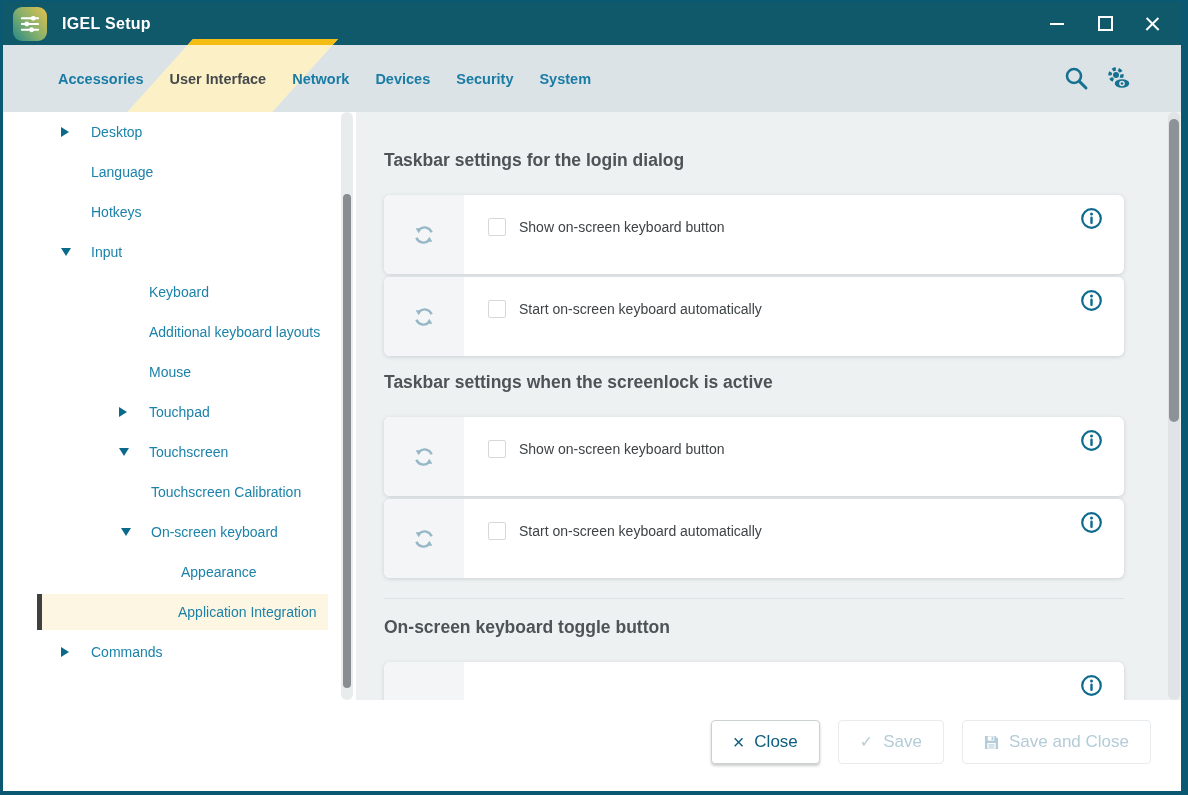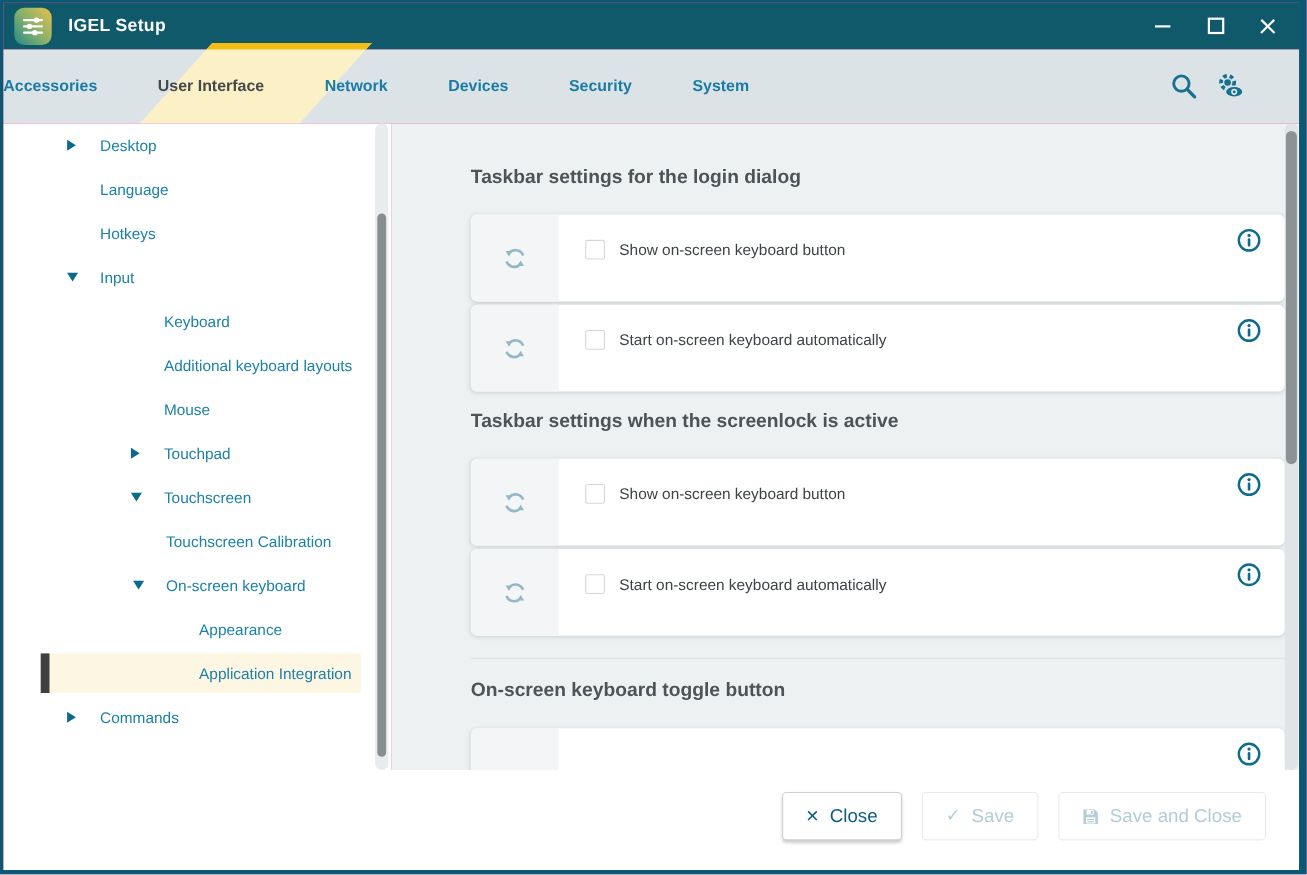--- a/index.html
+++ b/index.html
@@ -13,46 +13,46 @@
     display:flex;align-items:center;justify-content:center;}
   .app-title{color:#fff;font-size:16px;font-weight:bold;margin-left:15px;letter-spacing:.3px;}
   .win-controls{margin-left:auto;display:flex;align-items:center;gap:16px;padding-right:12px;}
   .win-btn{width:32px;height:32px;display:flex;align-items:center;justify-content:center;position:relative;}
   .min-bar{width:14px;height:2px;background:#fff;}
   .max-box{width:11px;height:11px;border:2px solid #fff;}
   .x-a,.x-b{position:absolute;width:17px;height:2.4px;background:#fff;left:7px;top:15px;}
   .x-a{transform:rotate(45deg);} .x-b{transform:rotate(-45deg);}
 
   
-  .tabbar{height:67px;background:#dce3e7;display:flex;align-items:center;gap:55px;
+  .tabbar{height:67px;background:#dce3e7;display:flex;align-items:center;padding-left:55px;gap:26px;
     position:relative;z-index:2;}
   .tab{font-size:14.5px;font-weight:700;color:#1a7ca4;position:relative;z-index:3;white-space:nowrap;cursor:default;}
   .tab.active{color:#45494c;}
   .tab-highlight{position:absolute;left:190px;top:-6px;width:145px;height:73px;box-sizing:border-box;
     background:#fcf1c6;border-top:6px solid #f3bd14;transform:skewX(-42deg);transform-origin:top left;z-index:1;}
   .tab-icons{margin-left:auto;display:flex;align-items:center;gap:15px;padding-right:48px;z-index:3;}
   .tab-icons svg{display:block;}
 
   
   .main{position:absolute;top:110px;left:0;right:0;height:588px;display:flex;overflow:hidden;}
 
   
   .sidebar{width:353px;background:#fff;flex:none;position:relative;}
   .tree-item{height:40px;display:flex;align-items:center;font-size:14px;color:#1c82a9;box-sizing:border-box;}
   .ind0{padding-left:58px;} .ind1{padding-left:116px;} .ind2{padding-left:118px;} .ind3{padding-left:148px;align-items:center;}
   .arrow-slot{width:30px;flex:none;display:flex;align-items:center;}
   .arr-r{width:0;height:0;border-left:8px solid #0a6a8a;border-top:5px solid transparent;border-bottom:5px solid transparent;}
   .arr-d{width:0;height:0;border-top:8px solid #0a6a8a;border-left:5px solid transparent;border-right:5px solid transparent;}
-  .tree-item.selected{height:36px;margin:2px 28px 2px 34px;background:#fdf6e3;border-left:8px solid #404040;}
+  .tree-item.selected{height:36px;margin:2px 28px 2px 34px;background:#fdf6e3;border-left:5px solid #404040;}
   .tree-item.selected.ind3{padding-left:106px;}
   .sb-track{position:absolute;top:0;right:3px;width:12px;height:100%;background:#e9eced;border-radius:6px;}
   .sb-thumb{position:absolute;top:82px;right:5px;width:8px;height:494px;background:#878d90;border-radius:4px;}
 
   
-  .content{flex:1;background:#edf1f2;position:relative;padding-left:72px;overflow:hidden;}
+  .content{flex:1;background:#edf1f2;position:relative;padding-left:28px;overflow:hidden;}
   .sections{width:740px;}
   .section-h{font-size:17.5px;font-weight:700;color:#4d5356;margin:0;}
   .h-first{margin:38px 0 24px;} .h-mid{margin:16px 0 24px;} .h-last{margin:18px 0 24px;}
   .card{position:relative;height:79px;background:#fff;border-radius:6px;margin-bottom:3px;
     box-shadow:0 1px 4px rgba(55,65,75,.18);}
   .card-left{position:absolute;left:0;top:0;bottom:0;width:80px;background:#f3f5f6;border-radius:6px 0 0 6px;
     display:flex;align-items:center;justify-content:center;}
   .chk-row{position:absolute;left:104px;top:0;bottom:16px;display:flex;align-items:center;gap:13px;}
   .checkbox{width:18px;height:18px;background:#fff;border:1px solid #d5d8da;border-radius:2px;box-sizing:border-box;flex:none;}
   .row-label{font-size:14px;color:#3e4346;}

